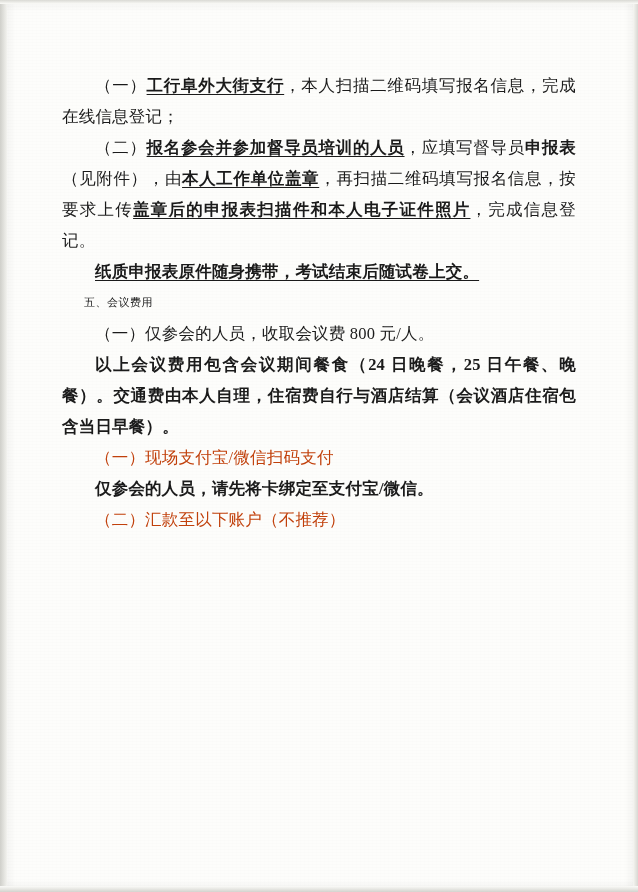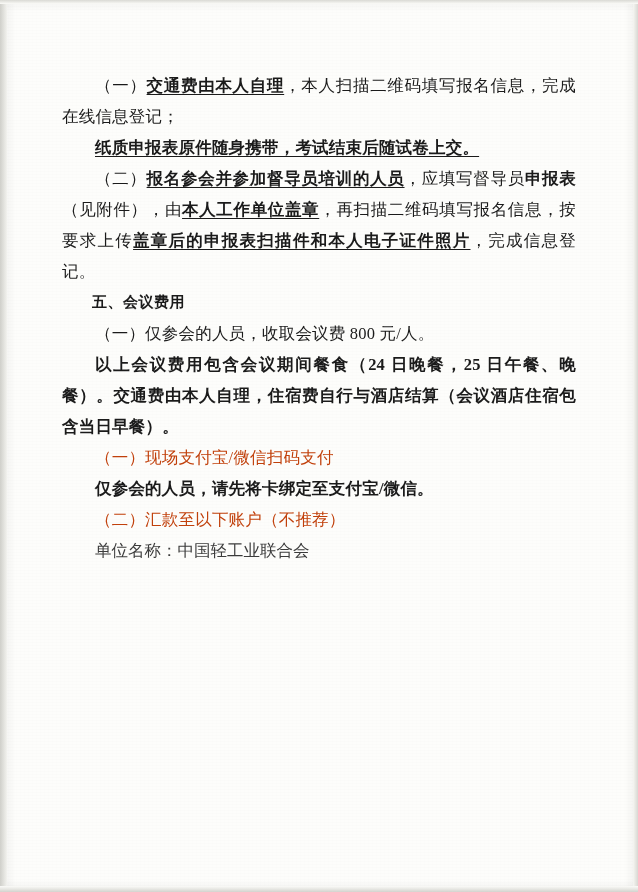--- a/index.html
+++ b/index.html
@@ -74,23 +74,23 @@
     text-align: justify;
     text-justify: inter-ideograph;
     letter-spacing: 0.2px;
   }
   p.indent {
     text-indent: 2em;
   }
 
   .heading {
     margin: 0;
-    font-size: 15px;
+    font-size: 11px;
     line-height: 31px;
-    font-weight: bold;
+    font-weight: normal;
     text-indent: 2em;
     letter-spacing: 0.5px;
   }
   .b {
     font-weight: bold;
   }
   .bu {
     font-weight: bold;
     text-decoration: underline;
     text-underline-offset: 3px;
@@ -120,46 +120,43 @@
 </style>
 </head>
 <body>
 
 <div class="page">
   <div class="paper-tint"></div>
 
   <div class="content">
 
     <p class="para indent">
-      <span>（一）</span><span class="bu">交通费由本人自理</span><span>，本人扫描二维码填写报名信息，完成在线信息登记；</span>
+      <span>（一）</span><span class="bu">工行阜外大街支行</span><span>，本人扫描二维码填写报名信息，完成在线信息登记；</span>
     </p>
-
-    <p class="para indent bu" style="text-indent:2em">纸质申报表原件随身携带，考试结束后随试卷上交。</p>
 
     <p class="para indent">
       <span>（二）</span><span class="bu">报名参会并参加督导员培训的人员</span><span>，应填写督导员</span><span class="b">申报表</span><span>（见附件），由</span><span class="bu">本人工作单位盖章</span><span>，再扫描二维码填写报名信息，按要求上传</span><span class="bu">盖章后的申报表扫描件和本人电子证件照片</span><span>，完成信息登记。</span>
     </p>
+
+    <p class="para indent bu" style="text-indent:2em">纸质申报表原件随身携带，考试结束后随试卷上交。</p>
 
     <p class="heading">五、会议费用</p>
 
     <p class="para indent">（一）仅参会的人员，收取会议费 800 元/人。</p>
 
 
     <p class="para indent b">以上会议费用包含会议期间餐食（24 日晚餐，25 日午餐、晚餐）。交通费由本人自理，住宿费自行与酒店结算（会议酒店住宿包含当日早餐）。</p>
 
 
     <p class="para indent lighter">（一）现场支付宝/微信扫码支付</p>
 
     <p class="para indent b">仅参会的人员，请先将卡绑定至支付宝/微信。</p>
 
     <p class="para indent lighter">（二）汇款至以下账户（不推荐）</p>
 
-    <p class="bank-line">
-      <span>单位名称：</span><span>中国轻工业联合会</span>
-    </p>
 
 
 
 
 
   </div>
 
   <div class="noise"></div>
   <div class="edge-left"></div>
   <div class="edge-right"></div>

